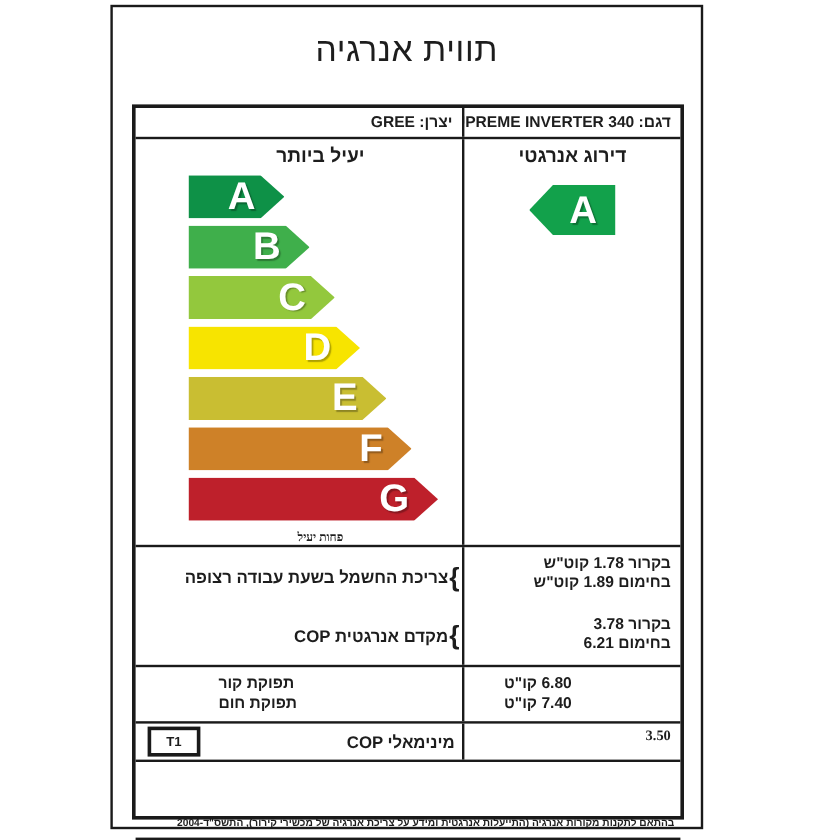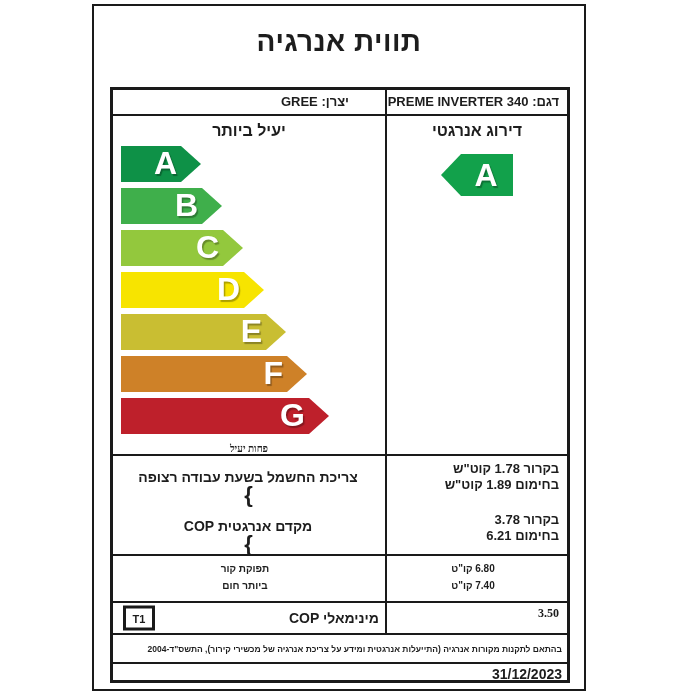--- a/index.html
+++ b/index.html
@@ -18,59 +18,58 @@
     left: 92px; top: 4px;
     width: 494px; height: 687px;
     border: 2px solid #1a1a1a;
     background: #ffffff;
   }
   .title {
     position: absolute;
     left: 0; right: 0; top: 20px;
     text-align: center;
     font-size: 28px;
-    font-weight: bold;
+    font-weight: normal;
     letter-spacing: 0.5px;
   }
 
   .table {
     position: absolute;
     left: 16px; top: 81px;
     width: 460px; height: 596px;
     border: 3px solid #1a1a1a;
     background: #fff;
   }
   .row {
     display: flex;
     direction: rtl;            
     width: 100%;
     border-bottom: 2px solid #1a1a1a;
   }
   .row:last-child { border-bottom: none; }
   .cell { overflow: hidden; }
   .c-first  { width: 182px; border-left: 2px solid #1a1a1a; }  
-  .c-second { flex: 1; }                                        
+  .c-second { flex: 1; padding-left: 36px; }                                        
   .full { width: 100%; }
 
   
   .r-header      { height: 26px; }
   .r-big         { height: 340px; }
   .r-consumption { height: 100px; }
   .r-output      { height: 47px; }
   .r-copmin      { height: 32px; }
-  .r-legal       { height: 29px; }
+  .r-legal       { height: 29px; margin-top: 36px; }
   .r-valid       { height: 20px; }
 
   .header-cell {
     font-size: 13px; font-weight: bold;
     line-height: 24px;
     padding: 0 8px;
     text-align: right;
     white-space: nowrap;
-    margin-left: 28px;
   }
 
   
   .section-title {
     font-size: 16px; font-weight: bold;
     text-align: center;
     line-height: 18px;
     padding-top: 6px;
   }
   .rating-cell { text-align: center; }
@@ -107,41 +106,41 @@
   
   .values-cell { direction: rtl; }
   .vgroup { padding-right: 8px; text-align: right; font-size: 13px; font-weight: bold; line-height: 16px; }
   .vgroup.g1 { padding-top: 5px; height: 45px; }
   .vgroup.g2 { padding-top: 11px; padding-left: 16px; }
   .labels-cell { direction: ltr; }
   .lgroup {
     height: 49px;
     display: flex; align-items: center; justify-content: flex-end;
     padding-right: 2px;
-    font-size: 14px; font-weight: bold; flex-direction: column;
+    font-size: 14px; font-weight: bold;
   }
   .label-text { direction: rtl; white-space: nowrap; }
   .brace { font-size: 22px; font-weight: bold; line-height: 20px; margin-left: 1px; }
 
   
-  .two-line { padding: 4px 8px 0 0; text-align: center; font-size: 10px; font-weight: bold; line-height: 17px; direction: rtl; white-space: nowrap; }
+  .two-line { padding: 4px 8px 0 0; text-align: left; font-size: 13px; font-weight: bold; line-height: 17px; direction: rtl; white-space: nowrap; margin-left: 33px; }
 
   
   .copmin-label-cell {
     position: relative;
     display: flex; align-items: center; justify-content: flex-end;
     direction: ltr;
     padding-right: 6px;
     font-size: 14px; font-weight: bold;
   }
   .t1-badge {
     position: absolute;
     left: 10px; top: 50%;
     transform: translateY(-50%);
-    width: 32px; height: 25px;
+    width: 44px; height: 25px;
     border: 3px solid #1a1a1a;
     font-size: 11px; font-weight: bold;
     display: flex; align-items: center; justify-content: center;
   }
   .copmin-value-cell {
     display: flex; align-items: center; justify-content: flex-start;
     direction: rtl;
     padding: 4px 8px 14px 0;
     font-size: 12px; font-weight: bold; font-family: Liberation Serif, serif;
   }
@@ -245,21 +244,21 @@
     <div class="row r-output">
       <div class="cell c-first">
         <div class="two-line">
           <div>6.80 קו"ט</div>
           <div>7.40 קו"ט</div>
         </div>
       </div>
       <div class="cell c-second">
         <div class="two-line">
           <div>תפוקת קור</div>
-          <div>ביותר חום</div>
+          <div>תפוקת חום</div>
         </div>
       </div>
     </div>
 
     <div class="row r-copmin">
       <div class="cell c-first copmin-value-cell">3.50</div>
       <div class="cell c-second copmin-label-cell">
         <span class="t1-badge">T1</span>
         <span>COP מינימאלי</span>
       </div>

